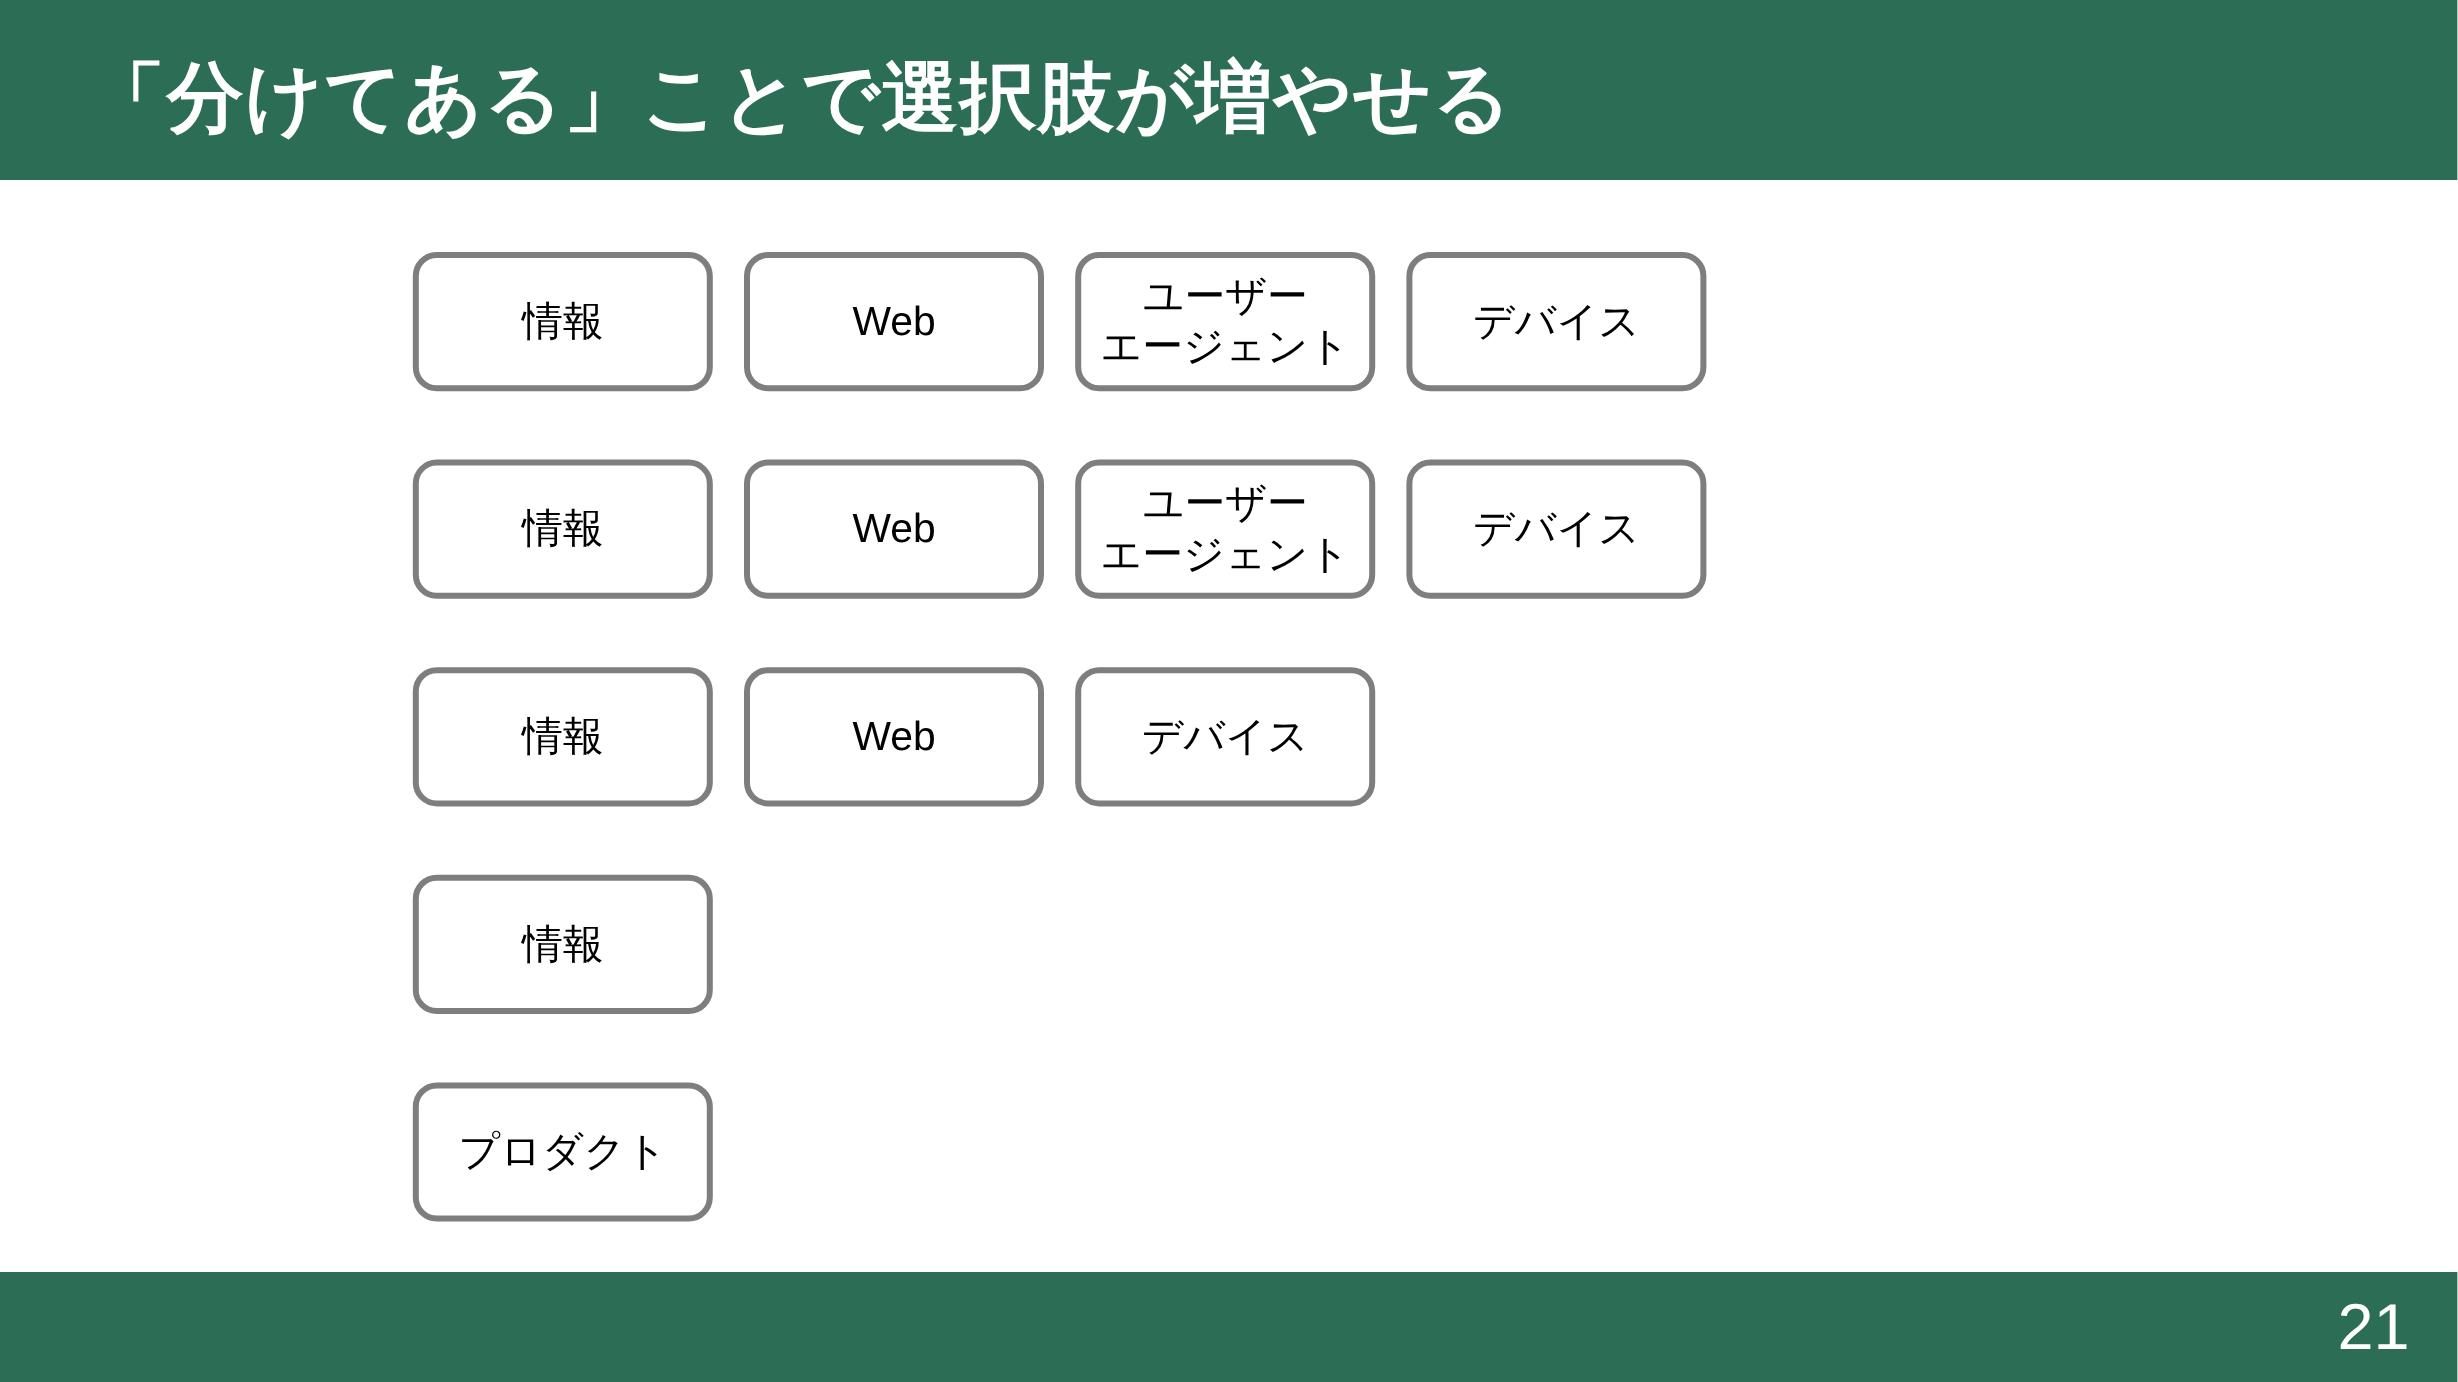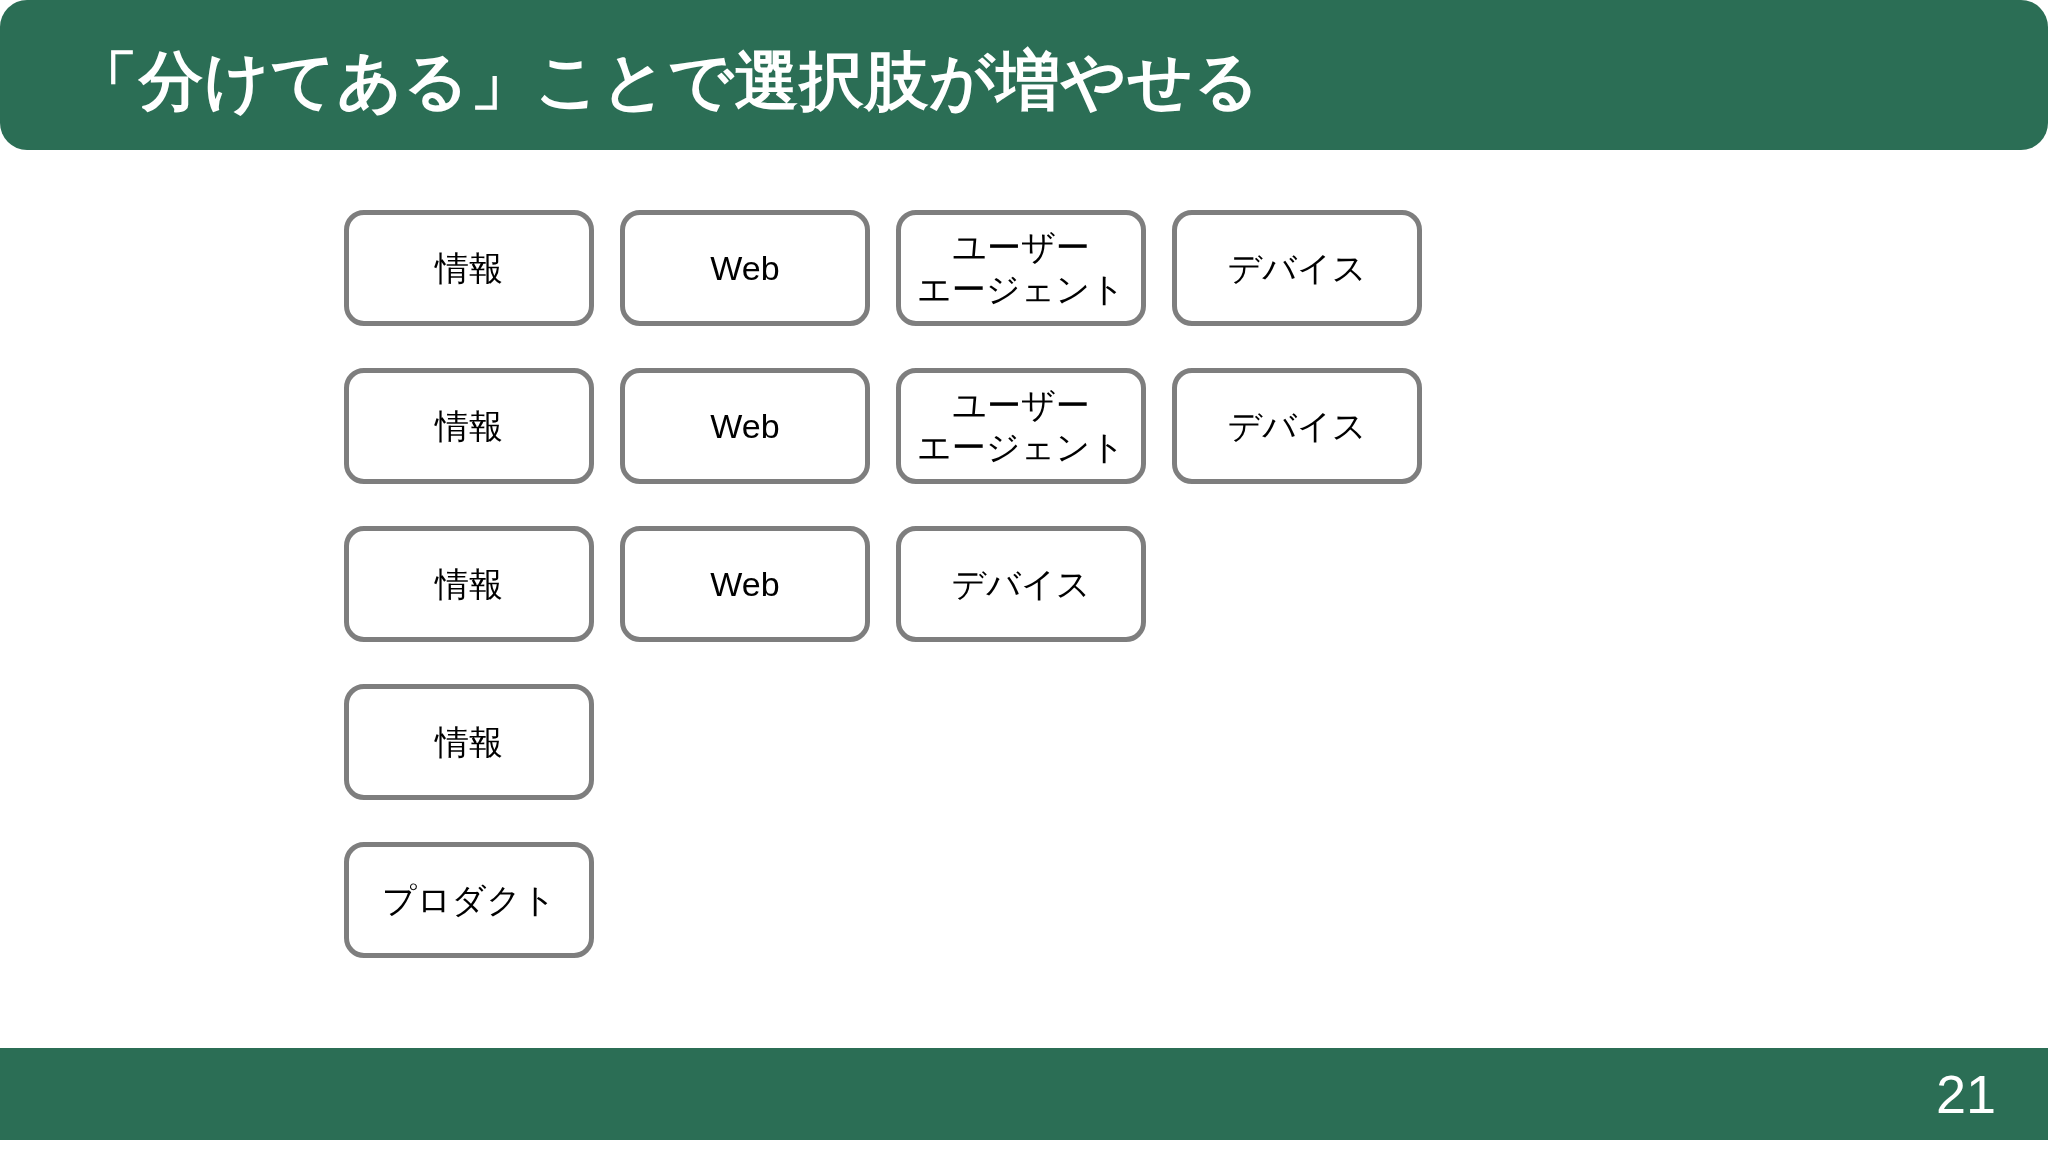--- a/index.html
+++ b/index.html
@@ -21,58 +21,57 @@
     width:2048px;height:1152px;
     background:#ffffff;
     overflow:hidden;
   }
   .header{
     position:absolute;top:0;left:0;
     width:100%;height:150px;
     background:var(--accent);
     display:flex;align-items:center;
     padding:12px 40px 0 74px;
-    border-radius:27px;
   }
   .title{
     margin:0;
     color:var(--title-text);
     font-size:64px;
     font-weight:bold;
     letter-spacing:1px;
     white-space:nowrap;
   }
   .diagram{
     position:absolute;
     top:210px;left:344px;
     display:flex;flex-direction:column;
-    gap:42px;
+    gap:57px;
   }
   .row{
     display:flex;
     gap:26px;
   }
   .box{
     width:250px;height:116px;
     background:var(--box-bg);
     border:5px solid var(--box-border);
     border-radius:20px;
     display:flex;align-items:center;justify-content:center;
     text-align:center;
     font-size:34px;
     line-height:1.25;
     color:var(--box-text);
     white-space:pre-line;
   }
   .footer{
-    position:absolute;bottom:12px;left:0;
+    position:absolute;bottom:0;left:0;
     width:100%;height:92px;
     background:var(--accent);
     display:flex;align-items:center;justify-content:flex-end;
-    padding-right:52px;
+    padding-right:40px;
   }
   .page-number{
     color:var(--title-text);
     font-size:54px;
   }
 </style>
 </head>
 <body>
 
 <div class="slide">

